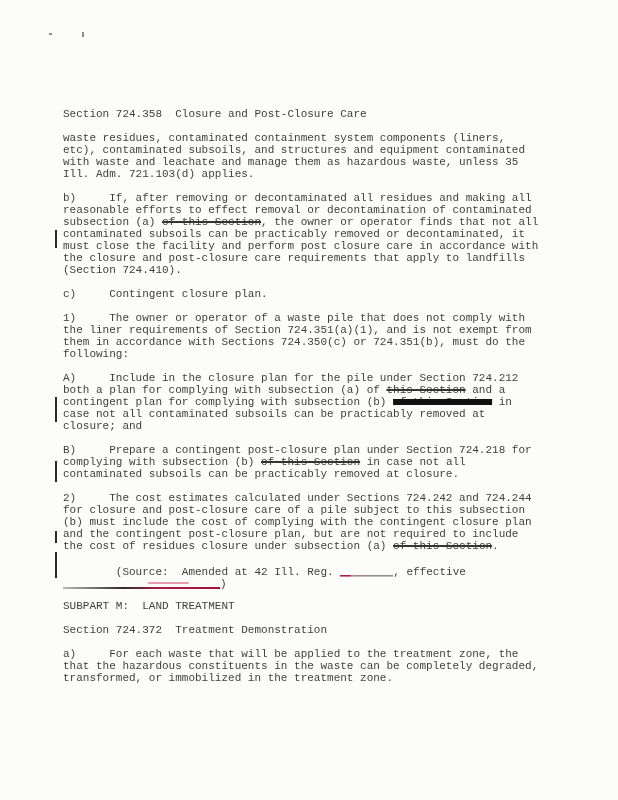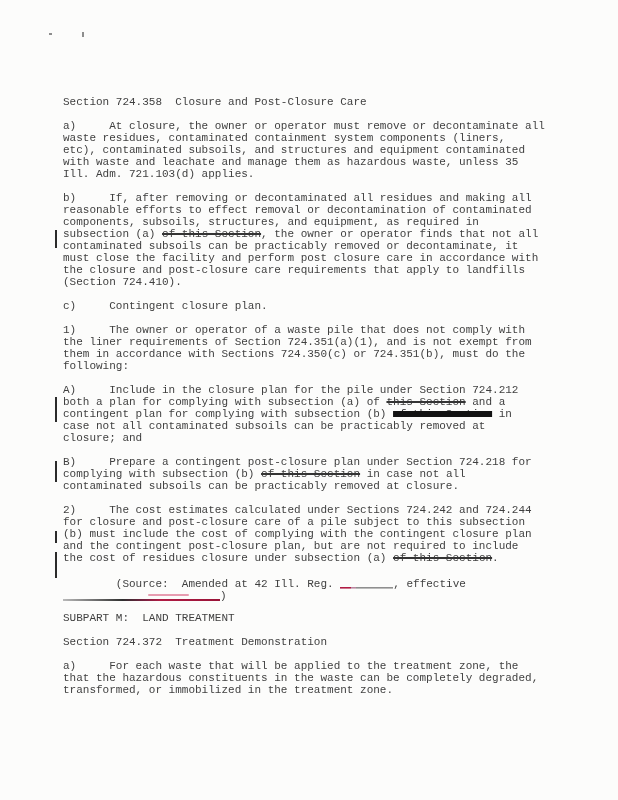--- a/index.html
+++ b/index.html
@@ -8,21 +8,21 @@
     --crimson:#b01c44; --pink:#e79cb0;
   }
   html,body{margin:0;padding:0;}
   body{
     width:618px;height:800px;background:var(--paper);
     font-family:"Liberation Mono","DejaVu Sans Mono",monospace;
     color:var(--ink);overflow:hidden;position:relative;
   }
   .page{position:absolute;inset:0;}
   .text-body{
-    position:absolute;left:63px;top:96px;width:510px;
+    position:absolute;left:63px;top:108px;width:510px;
     font-size:11px;line-height:12px;letter-spacing:0px;
     color:var(--ink);
   }
   .para{margin:0 0 12px 0;}
   .line{white-space:pre;height:12px;}
   .strike{text-decoration:line-through;text-decoration-thickness:1.6px;text-decoration-color:#343434;}
   .redact{
     text-decoration:line-through;text-decoration-thickness:6px;
     text-decoration-color:#121212;color:#232323;
   }
@@ -45,32 +45,30 @@
 </style>
 </head>
 <body>
 
 <div class="page">
   <div class="text-body">
       <div class="para">
         <div class="line"><span>Section 724.358  Closure and Post-Closure Care</span></div>
       </div>
       <div class="para">
-        <div class="line"><span>a)     At closure, the owner or operator must remove or decontaminate all</span></div>
         <div class="line"><span>waste residues, contaminated containment system components (liners,</span></div>
         <div class="line"><span>etc), contaminated subsoils, and structures and equipment contaminated</span></div>
         <div class="line"><span>with waste and leachate and manage them as hazardous waste, unless 35</span></div>
         <div class="line"><span>Ill. Adm. 721.103(d) applies.</span></div>
       </div>
       <div class="para">
         <div class="line"><span>b)     If, after removing or decontaminated all residues and making all</span></div>
         <div class="line"><span>reasonable efforts to effect removal or decontamination of contaminated</span></div>
-        <div class="line"><span>components, subsoils, structures, and equipment, as required in</span></div>
         <div class="line"><span>subsection (a) </span><span class="strike">of this Section</span><span>, the owner or operator finds that not all</span></div>
-        <div class="line"><span>contaminated subsoils can be practicably removed or decontaminate, it</span></div>
+        <div class="line"><span>contaminated subsoils can be practicably removed or decontaminated, it</span></div>
         <div class="line"><span>must close the facility and perform post closure care in accordance with</span></div>
         <div class="line"><span>the closure and post-closure care requirements that apply to landfills</span></div>
         <div class="line"><span>(Section 724.410).</span></div>
       </div>
       <div class="para">
         <div class="line"><span>c)     Contingent closure plan.</span></div>
       </div>
       <div class="para">
         <div class="line"><span>1)     The owner or operator of a waste pile that does not comply with</span></div>
         <div class="line"><span>the liner requirements of Section 724.351(a)(1), and is not exempt from</span></div>

